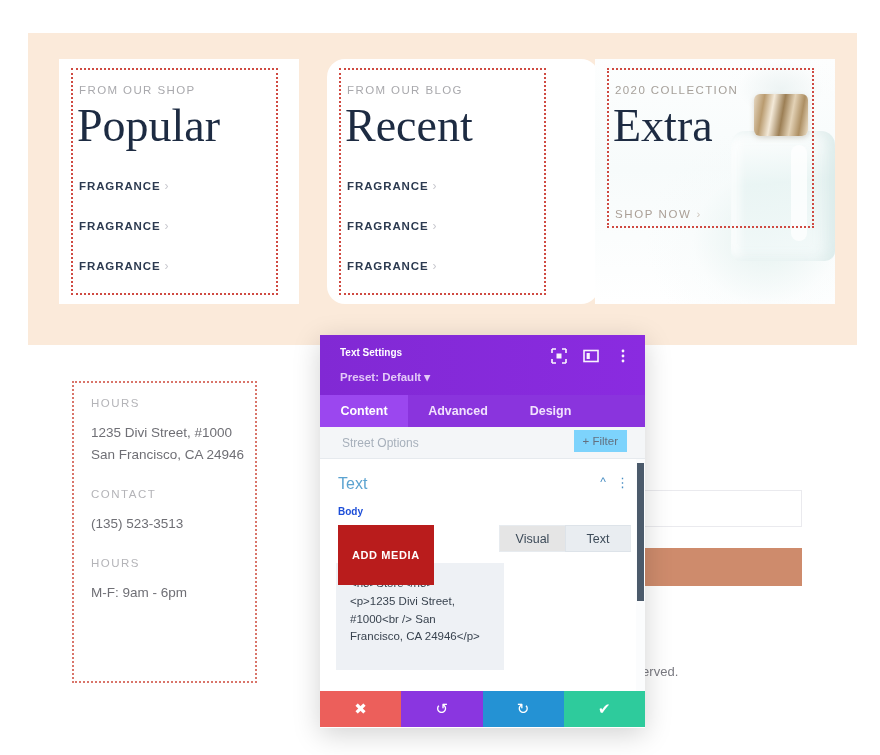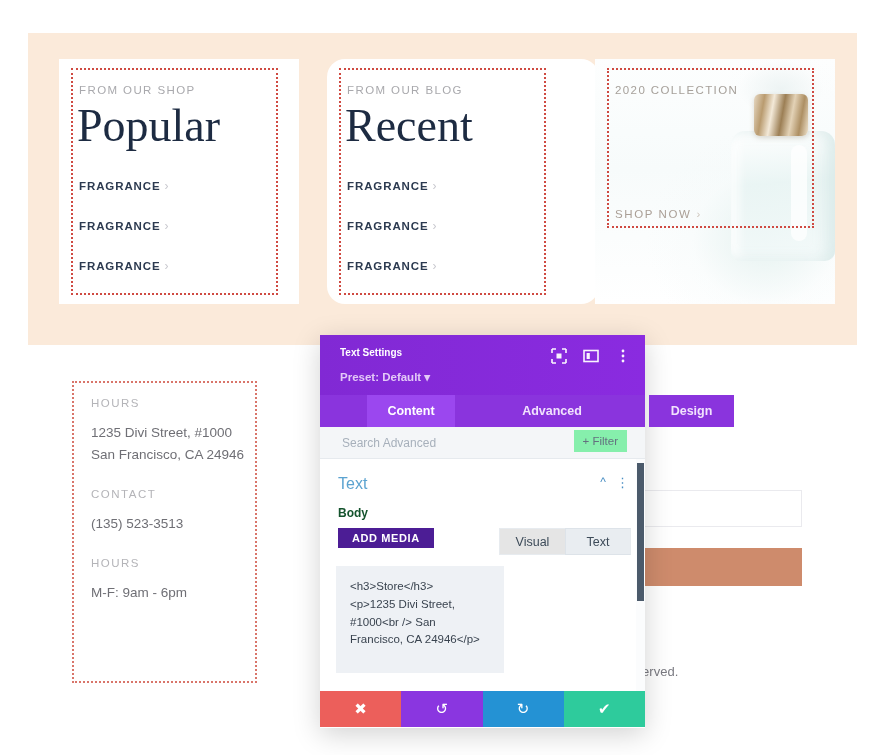--- a/index.html
+++ b/index.html
@@ -136,54 +136,54 @@
     position: absolute; left: 20px; top: 35px;
     color: #e3c9f7; font-size: 11.5px; font-weight: bold;
   }
   .head-icons { position: absolute; right: 14px; top: 13px; display: flex; gap: 16px; align-items: center; }
   .head-icon { width: 16px; height: 16px; opacity: 0.95; cursor: pointer; }
 
   .modal-tabs { display: flex; height: 32px; background: #8a34dd; }
   .modal-tab {
     flex: 0 0 auto; color: #f1e2fd; font-size: 12.5px; font-weight: bold;
     display: flex; align-items: center; justify-content: center;
-    cursor: pointer; background: #8a34dd; margin-left: 47px;
+    cursor: pointer; background: #8a34dd;
   }
   .modal-tab.t1 { width: 88px; }
   .modal-tab.t2 { width: 85px; }
   .modal-tab.t3 { width: 100px; }
   .modal-tab.active { background: #9b47ef; color: #ffffff; }
 
   .search-row {
     height: 32px; background: #f4f6f8; position: relative;
     border-bottom: 1px solid #e6eaee;
   }
   .search-input-txt {
     position: absolute; left: 22px; top: 9px;
     font-size: 12px; color: #a7b0bb;
   }
   .filter-btn {
     position: absolute; right: 18px; top: 3px;
-    background: #86efac; color: #63707f; font-size: 11.5px;
+    background: #7dd3fc; color: #63707f; font-size: 11.5px;
     padding: 5px 9px; cursor: pointer; white-space: nowrap;
   }
 
   .modal-body { position: relative; height: 232px; background: #fff; overflow: hidden; }
   .section-head { position: relative; padding: 16px 18px 0 18px; }
   .section-title { color: #5ba3d0; font-size: 16px; }
   .section-ctrl { position: absolute; right: 16px; top: 16px; display: flex; gap: 10px; align-items: center; color: #5f97c0; }
   .chev-up { font-size: 12px; color: #4a8fc4; cursor: pointer; }
   .dots-v { font-size: 13px; color: #4a8fc4; letter-spacing: 0px; cursor: pointer; line-height: 1; }
 
-  .body-label { padding: 13px 18px 0 18px; font-size: 12px; font-weight: bold; color: #14532d; }
+  .body-label { padding: 13px 18px 0 18px; font-size: 10px; font-weight: bold; color: #1d4ed8; }
   .editor-row { position: relative; padding: 8px 18px 0 18px; height: 34px; }
   .add-media {
     position: absolute; left: 18px; top: 8px;
-    background: #4c1d95; color: #fff; font-size: 11px; font-weight: bold;
-    letter-spacing: 0.6px; padding: 4px 14px; border: none; cursor: pointer;
+    background: #b91c1c; color: #fff; font-size: 11px; font-weight: bold;
+    letter-spacing: 0.6px; padding: 24px 14px; border: none; cursor: pointer;
   }
   .vt-tabs { position: absolute; right: 14px; top: 8px; display: flex; }
   .vt-tab {
     width: 66px; height: 27px; display: flex; align-items: center; justify-content: center;
     font-size: 12.5px; color: #3d4b59; background: #e5e5e5; cursor: pointer;
     border: 1px solid #e7ebef; border-right: none;
   }
   .vt-tab.active { background: #e9edf1; border-color: #dde3e9; }
   .vt-tab:last-child { border-right: 1px solid #e7ebef; }
 
@@ -246,20 +246,21 @@
   <div class="card card-3">
     <div class="bottle-photo">
       <div class="bottle-body"></div>
       <div class="bottle-neck">
         
       </div>
       <div class="bottle-shine"></div>
     </div>
     <div class="dotted-box"></div>
     <div class="eyebrow">2020 COLLECTION</div>
+    <div class="big-title">Extra</div>
     <a class="shop-now" href="#"><span>SHOP NOW</span><span class="chev">›</span></a>
   </div>
 
   <div class="contact-block">
     <div class="contact-dotted"></div>
     <div class="contact-inner">
       <div class="contact-label">HOURS</div>
       <div class="contact-line">1235 Divi Street, #1000</div>
       <div class="contact-line">San Francisco, CA 24946</div>
       <div class="contact-gap"></div>
@@ -299,21 +300,21 @@
       </div>
     </div>
 
     <div class="modal-tabs">
       <div class="modal-tab t1 active">Content</div>
       <div class="modal-tab t3">Advanced</div>
       <div class="modal-tab t2">Design</div>
     </div>
 
     <div class="search-row">
-      <div class="search-input-txt">Search Advanced</div>
+      <div class="search-input-txt">Street Options</div>
       <div class="filter-btn">+ Filter</div>
     </div>
 
     <div class="modal-body">
       <div class="section-head">
         <div class="section-title">Text</div>
         <div class="section-ctrl">
           <span class="chev-up">^</span>
           <span class="dots-v">⋮</span>
         </div>

